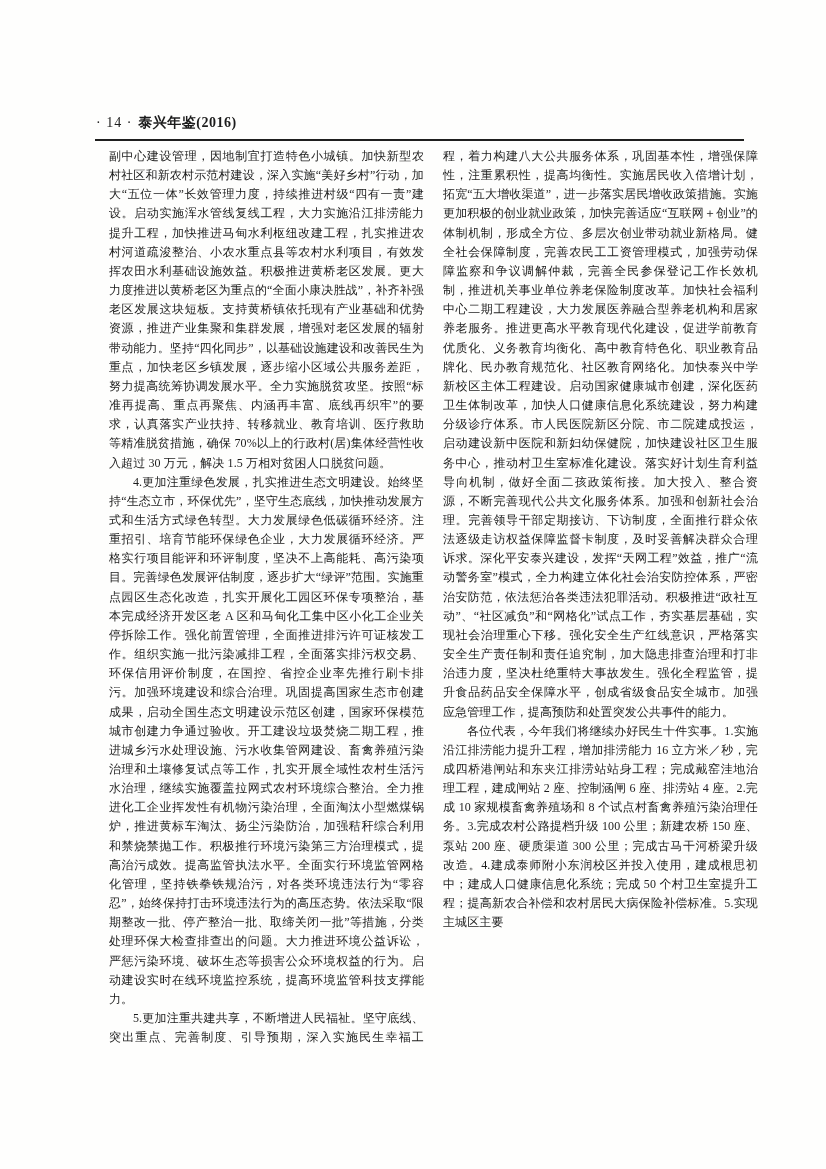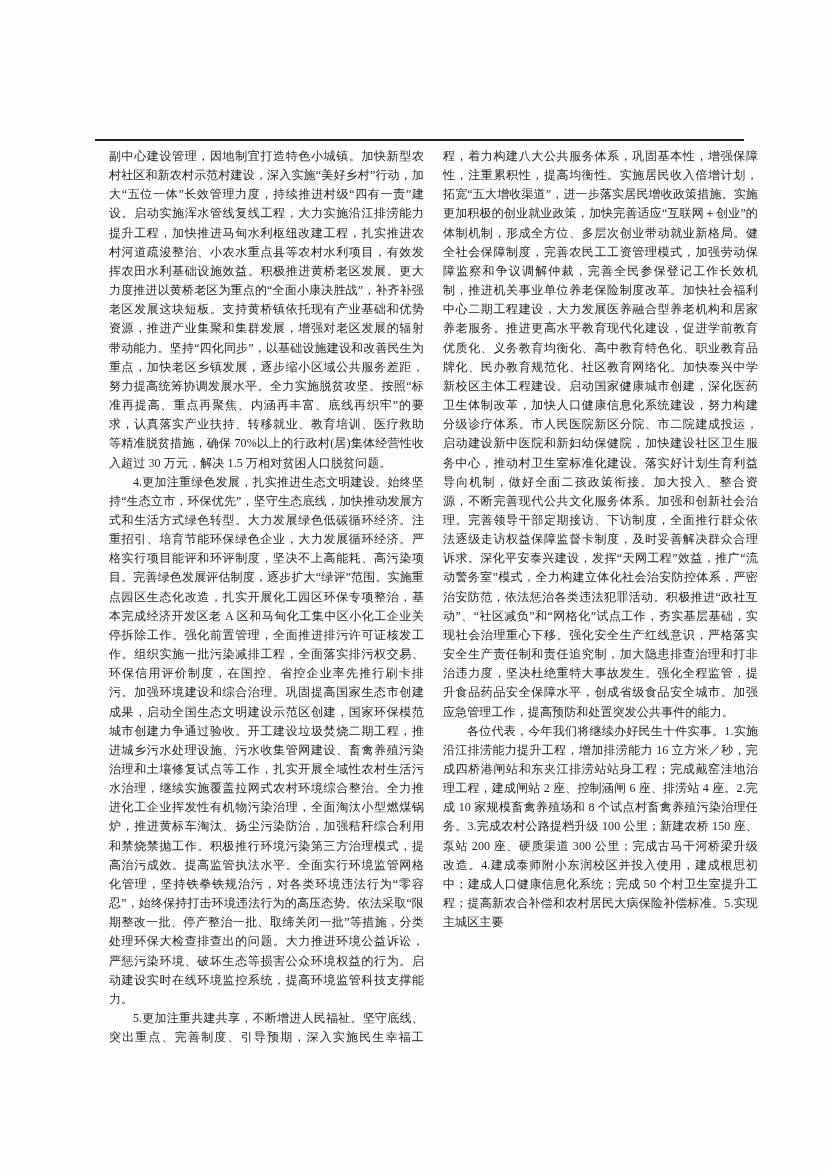--- a/index.html
+++ b/index.html
@@ -70,20 +70,24 @@
     text-indent: 0;
   }
   .em {
   }
 </style>
 </head>
 <body>
 
 <div class="page">
 
+  <header class="page-header">
+    <span class="page-no">· 14 ·</span>
+    <span class="book-title">泰兴年鉴(2016)</span>
+  </header>
 
   <div class="header-rule"></div>
 
   <main class="columns">
 
     <p class="para no-indent">
       <span>副中心建设管理，因地制宜打造特色小城镇。加快新型农村社区和新农村示范村建设，深入实施“美好乡村”行动，加大“五位一体”长效管理力度，持续推进村级“四有一责”建设。启动实施浑水管线复线工程，大力实施沿江排涝能力提升工程，加快推进马甸水利枢纽改建工程，扎实推进农村河道疏浚整治、小农水重点县等农村水利项目，有效发挥农田水利基础设施效益。积极推进黄桥老区发展。更大力度推进以黄桥老区为重点的“全面小康决胜战”，补齐补强老区发展这块短板。支持黄桥镇依托现有产业基础和优势资源，推进产业集聚和集群发展，增强对老区发展的辐射带动能力。坚持“四化同步”，以基础设施建设和改善民生为重点，加快老区乡镇发展，逐步缩小区域公共服务差距，努力提高统筹协调发展水平。全力实施脱贫攻坚。按照“标准再提高、重点再聚焦、内涵再丰富、底线再织牢”的要求，认真落实产业扶持、转移就业、教育培训、医疗救助等精准脱贫措施，确保 70%以上的行政村(居)集体经营性收入超过 30 万元，解决 1.5 万相对贫困人口脱贫问题。</span>
     </p>
 
     <p class="para">

